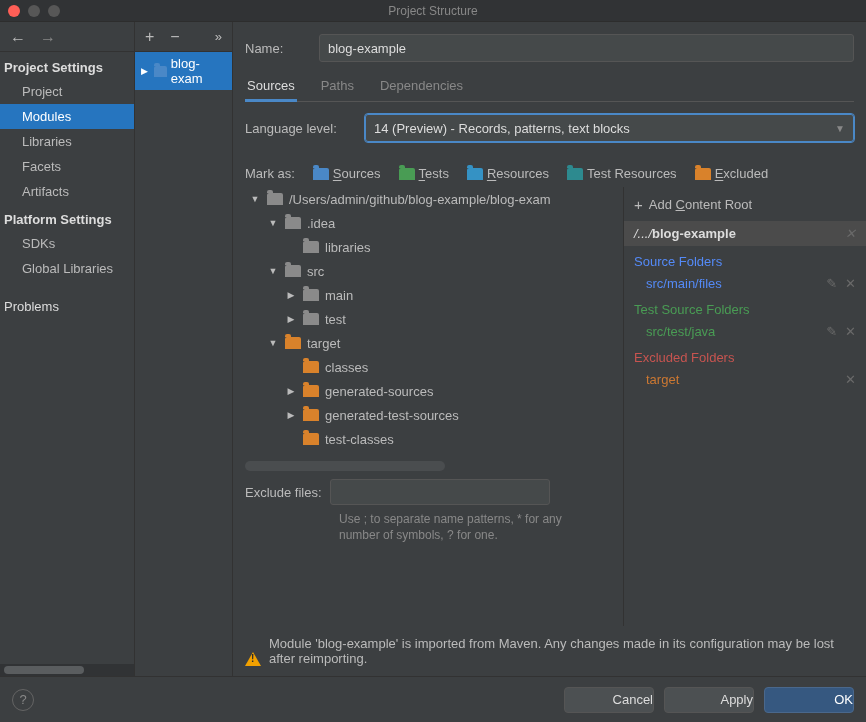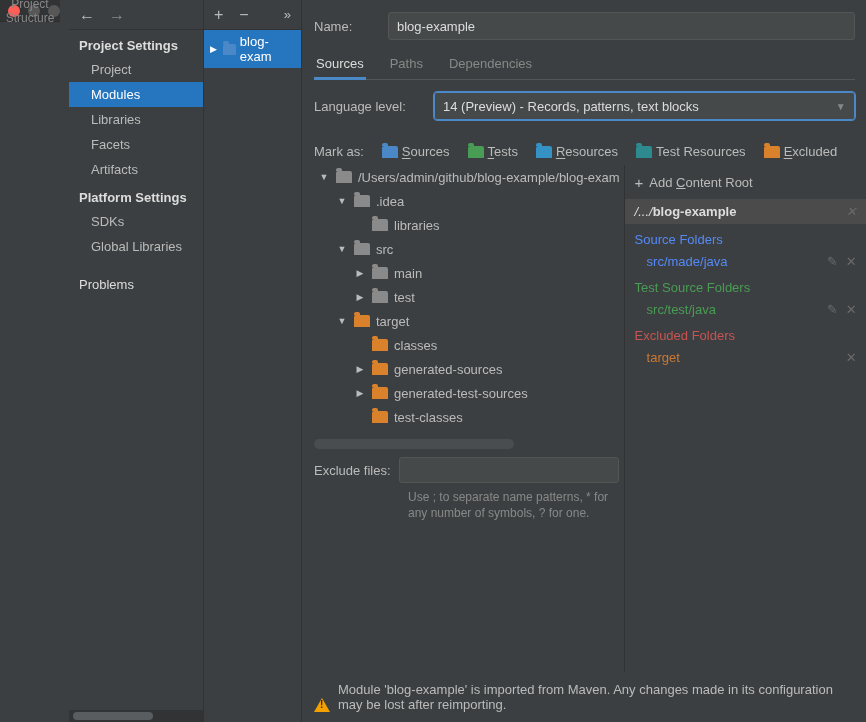--- a/index.html
+++ b/index.html
@@ -20,37 +20,37 @@
     --red-text:     #C75450;
     --folder-blue:  #4A88C7;
     --folder-green: #499C54;
     --folder-teal:  #3592C4;
     --folder-orange:#D9822B;
     --btn-bg:       #4c5052;
     --btn-primary:  #365880;
   }
   * { box-sizing: border-box; }
   html,body { margin:0; padding:0; width:866px; height:722px; font-family:-apple-system,Helvetica,Arial,sans-serif; font-size:13px; color:var(--fg); background:var(--bg-dark); overflow:hidden; }
-  .window { display:flex; flex-direction:row; width:100%; height:100%; background:var(--bg-dark);gap:9px; }
+  .window { display:flex; flex-direction:column; width:100%; height:100%; background:var(--bg-dark); }
 
   
   .titlebar { height:22px; display:flex; align-items:center; background:var(--bg-darker); border-bottom:1px solid #2d2d2d; position:relative; flex-shrink:0;}
   .traffic { display:flex; gap:8px; margin-left:8px; }
   .tl { width:12px; height:12px; border-radius:50%; }
   .tl.close{background:#ff5f57;} .tl.min{background:#575757;} .tl.max{background:#575757;}
   .title { position:absolute; left:0; right:0; text-align:center; font-size:12px; color:var(--fg-dim); pointer-events:none;}
 
   
   .body { flex:1; display:flex; min-height:0; }
   .left-panel { width:135px; background:var(--bg-dark); border-right:1px solid #323232; display:flex; flex-direction:column; overflow:hidden;}
   .nav-row { height:30px; display:flex; align-items:center; gap:14px; padding:0 10px; border-bottom:1px solid #323232;}
   .nav-arrow { font-size:16px; color:var(--fg-dim); cursor:default;}
   .nav-arrow.active { color:var(--fg); }
 
-  .section-head { padding:8px 10px 4px; font-weight:bold; color:var(--fg-bright); font-size:13px; }
+  .section-head { padding:8px 4px 4px; font-weight:bold; color:var(--fg-bright); font-size:13px; }
   .section-item { padding:5px 10px 5px 22px; cursor:default; white-space:nowrap;}
   .section-item.selected { background:var(--sel-blue); color:#fff; }
 
   .hscroll { height:12px; background:var(--bg-darker); margin-top:auto; position:relative;}
   .hscroll-thumb { position:absolute; left:4px; top:2px; height:8px; width:80px; background:#5a5d5f; border-radius:4px;}
 
   
   .modules-col { width:98px; background:var(--bg-dark); border-right:1px solid #323232; display:flex; flex-direction:column;}
   .mod-toolbar { height:30px; display:flex; align-items:center; gap:16px; padding:0 10px; border-bottom:1px solid #323232; font-size:16px; color:var(--fg);}
   .mod-item { display:flex; align-items:center; gap:4px; padding:4px 6px; }
@@ -290,21 +290,21 @@
             <span>Add <span style="text-decoration:underline">C</span>ontent Root</span>
           </div>
           <div class="side-crumb">
             <span><span>/.../</span><span class="normal">blog-example</span></span>
             <span class="xbtn">✕</span>
           </div>
           <div id="side-sections">
               <div class="side-sec">
                 <div class="side-sec-title t-blue">Source Folders</div>
                 <div class="side-item">
-                  <span class="t-blue">src/made/java</span>
+                  <span class="t-blue">src/main/files</span>
                   <span class="acts">
                     <span>✎</span>
                     <span>✕</span>
                   </span>
                 </div>
               </div>
               <div class="side-sec">
                 <div class="side-sec-title t-green">Test Source Folders</div>
                 <div class="side-item">
                   <span class="t-green">src/test/java</span>

